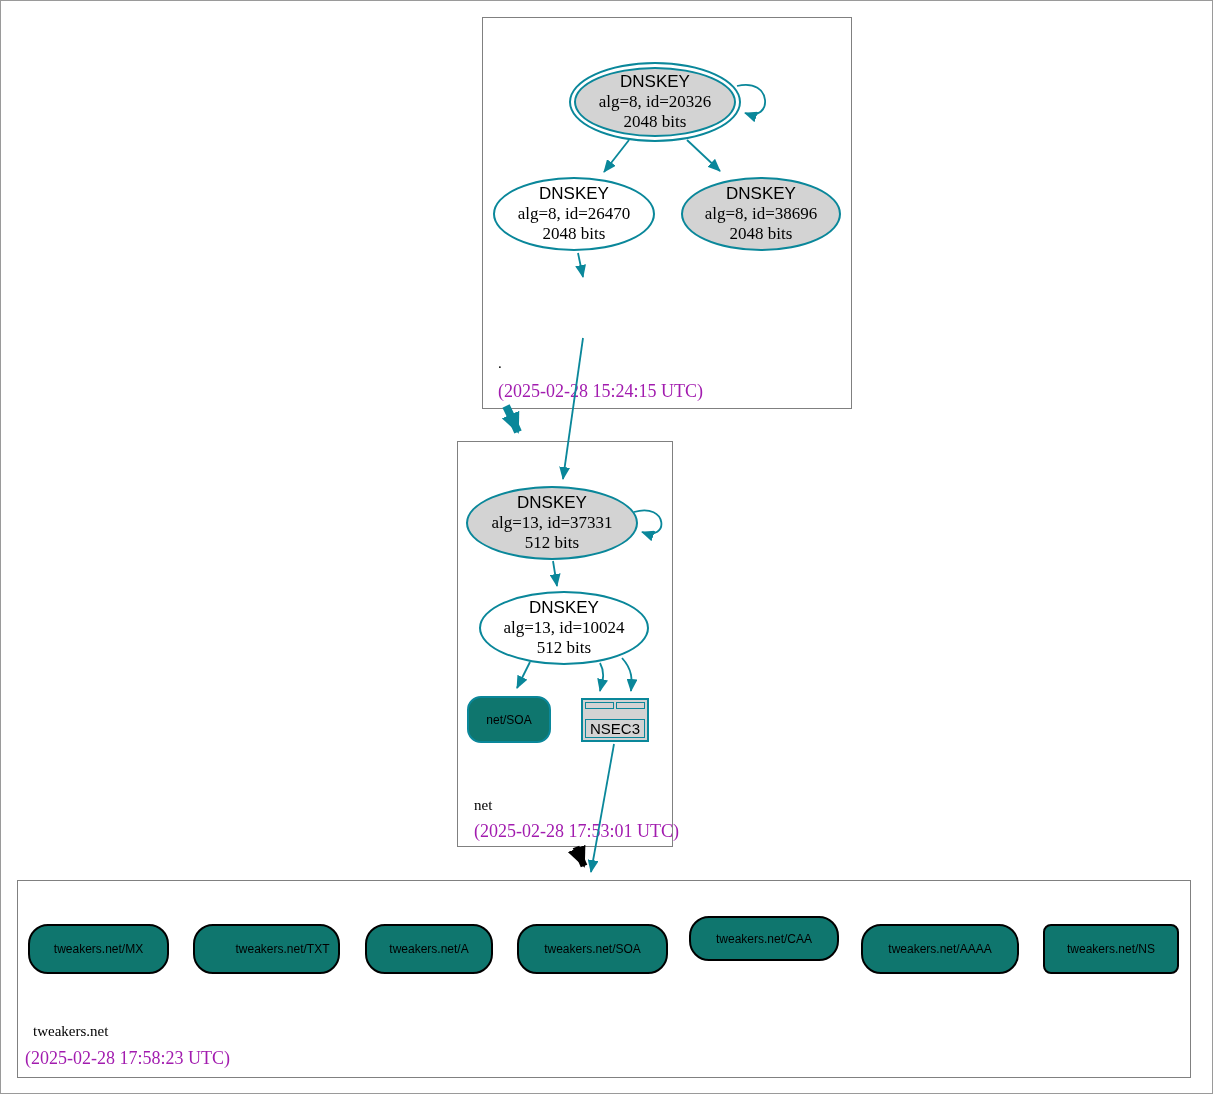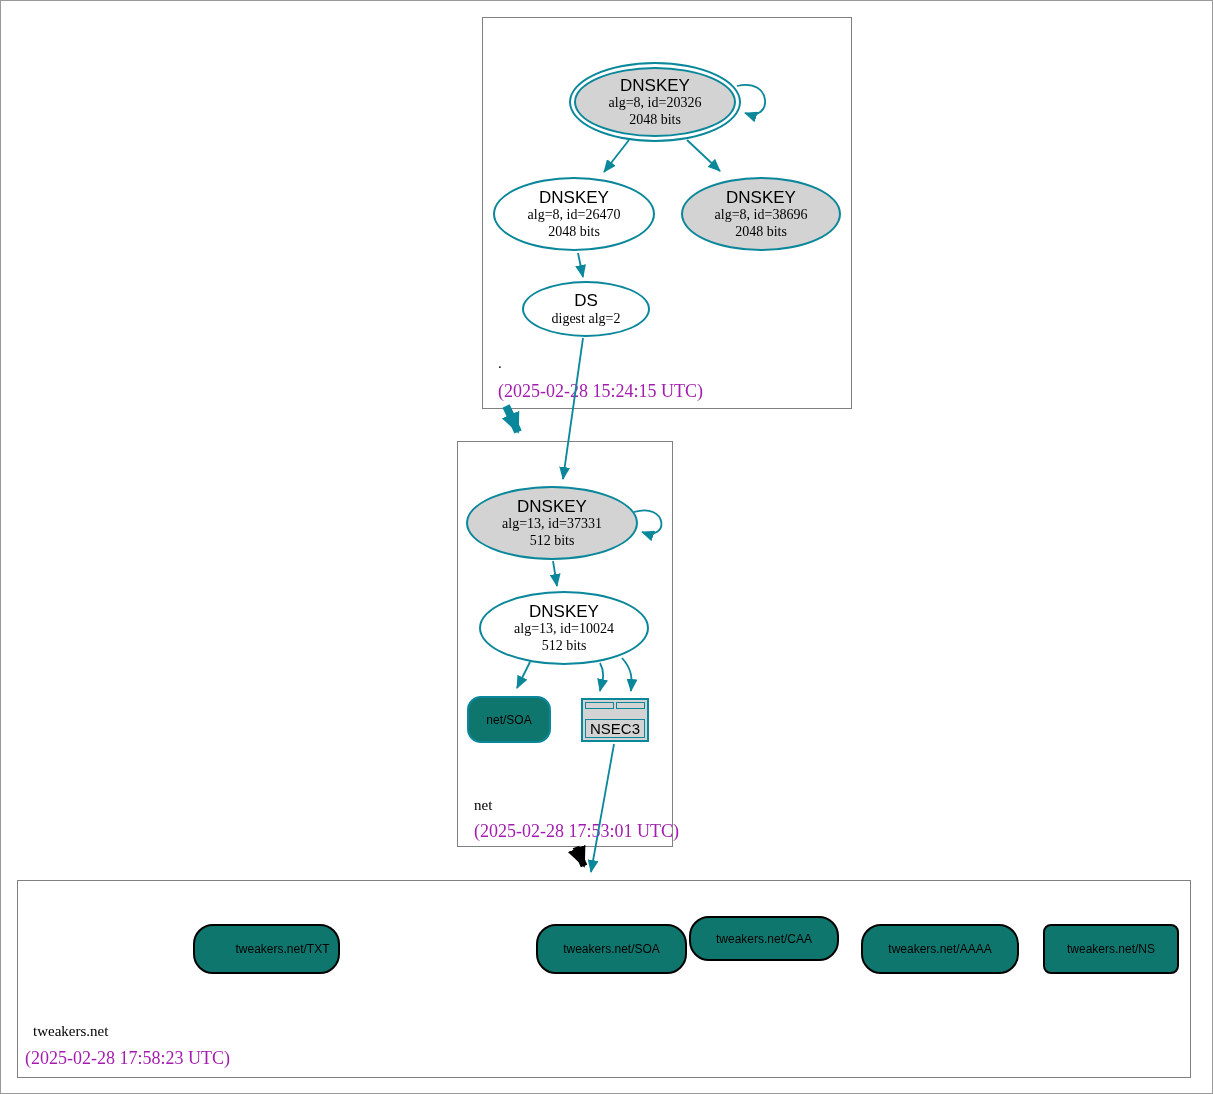--- a/index.html
+++ b/index.html
@@ -29,21 +29,21 @@
   .dbl-outer {
     position:absolute; border:2px solid var(--secure,#0a879a); border-radius:50%;
     box-sizing:border-box; z-index:5; padding:3px; background:#fff;
   }
   .dbl-inner {
     width:100%; height:100%; border:2px solid var(--secure,#0a879a); border-radius:50%;
     box-sizing:border-box; background:var(--key-fill,#d3d3d3);
     display:flex; flex-direction:column; align-items:center; justify-content:center; text-align:center;
   }
   .node-title { font-family:"Liberation Sans", sans-serif; font-size:17px; line-height:1.15; }
-  .node-detail { font-family:"Liberation Serif", serif; font-size:14px; line-height:1.18; }
+  .node-detail { font-family:"Liberation Serif", serif; font-size:17px; line-height:1.18; }
   .rrset {
     position:absolute; border:2px solid var(--rrset-border,#000); border-radius:20px;
     background:#0f766e; display:flex; align-items:center; justify-content:center;
     font-family:"Liberation Sans", sans-serif; font-size:12px;
     box-sizing:border-box; z-index:5; white-space:nowrap;
   }
   .rrset.teal { border:2px solid var(--secure,#0a879a); border-radius:14px; }
   .nsec3 {
     position:absolute; border:2.5px solid var(--secure,#0a879a);
     background:var(--key-fill,#d3d3d3); box-sizing:border-box; z-index:5;
@@ -98,24 +98,20 @@
     <div class="node-detail">alg=8, id=26470</div>
     <div class="node-detail">2048 bits</div>
   </div>
 
   <div class="ellipse gray" style="left:680px; top:176px; width:160px; height:74px;">
     <div class="node-title">DNSKEY</div>
     <div class="node-detail">alg=8, id=38696</div>
     <div class="node-detail">2048 bits</div>
   </div>
 
-  <div class="ellipse" style="left:521px; top:280px; width:128px; height:56px;">
-    <div class="node-title">DS</div>
-    <div class="node-detail">digest alg=2</div>
-  </div>
 
   <div class="ellipse gray" style="left:465px; top:485px; width:172px; height:74px;">
     <div class="node-title">DNSKEY</div>
     <div class="node-detail">alg=13, id=37331</div>
     <div class="node-detail">512 bits</div>
   </div>
 
   <div class="ellipse" style="left:478px; top:590px; width:170px; height:74px;">
     <div class="node-title">DNSKEY</div>
     <div class="node-detail">alg=13, id=10024</div>
@@ -125,22 +121,24 @@
   <div class="rrset teal" style="left:466px; top:695px; width:84px; height:47px;">net/SOA</div>
 
   <div class="nsec3" style="left:580px; top:697px; width:68px; height:44px;">
     <div class="nsec3-toprow">
       <div class="nsec3-cell"></div>
       <div class="nsec3-cell"></div>
     </div>
     <div class="nsec3-main">NSEC3</div>
   </div>
 
+  <div class="rrset" style="left:27px;   top:923px; width:141px; height:50px;">tweakers.net/MX</div>
   <div class="rrset" style="left:192px;  top:923px; width:147px; height:50px;padding-left:32px;">tweakers.net/TXT</div>
-  <div class="rrset" style="left:535px;  top:923px; width:151px; height:50px;">tweakers.net/SOA</div>
+  <div class="rrset" style="left:364px;  top:923px; width:128px; height:50px;">tweakers.net/A</div>
+  <div class="rrset" style="left:516px;  top:923px; width:151px; height:50px;">tweakers.net/SOA</div>
   <div class="rrset" style="left:688px;  top:915px; width:150px; height:45px;">tweakers.net/CAA</div>
   <div class="rrset" style="left:860px;  top:923px; width:158px; height:50px;">tweakers.net/AAAA</div>
   <div class="rrset" style="left:1042px; top:923px; width:136px; height:50px;border-radius:8px;">tweakers.net/NS</div>
 
   <svg class="edges" width="1213" height="1094" viewBox="0 0 1213 1094">
     <defs>
       <marker id="arr" markerUnits="userSpaceOnUse" markerWidth="13" markerHeight="11" viewBox="0 0 13 11" refX="12" refY="5.5" orient="auto">
         <path class="mk-teal" d="M0,0 L13,5.5 L0,11 z"></path>
       </marker>
       <marker id="arrBigTeal" markerUnits="userSpaceOnUse" markerWidth="21" markerHeight="19" viewBox="0 0 21 19" refX="19" refY="9.5" orient="auto">

